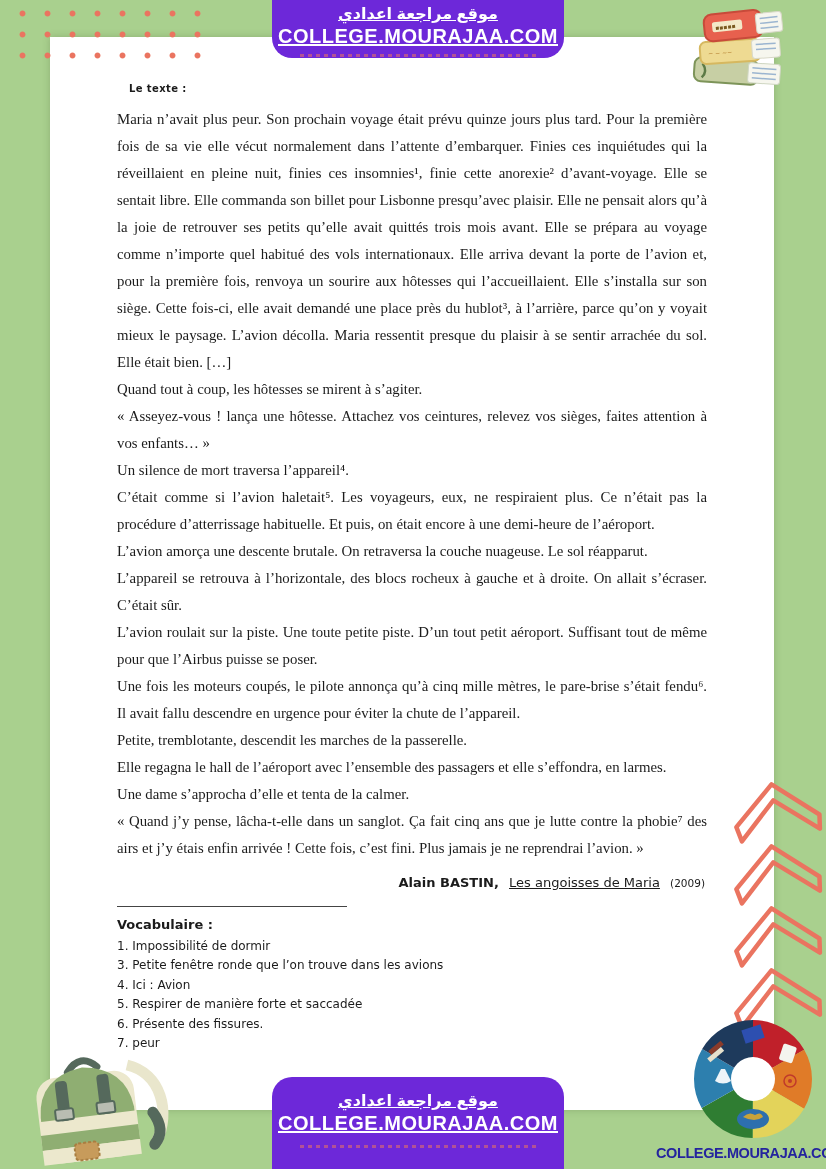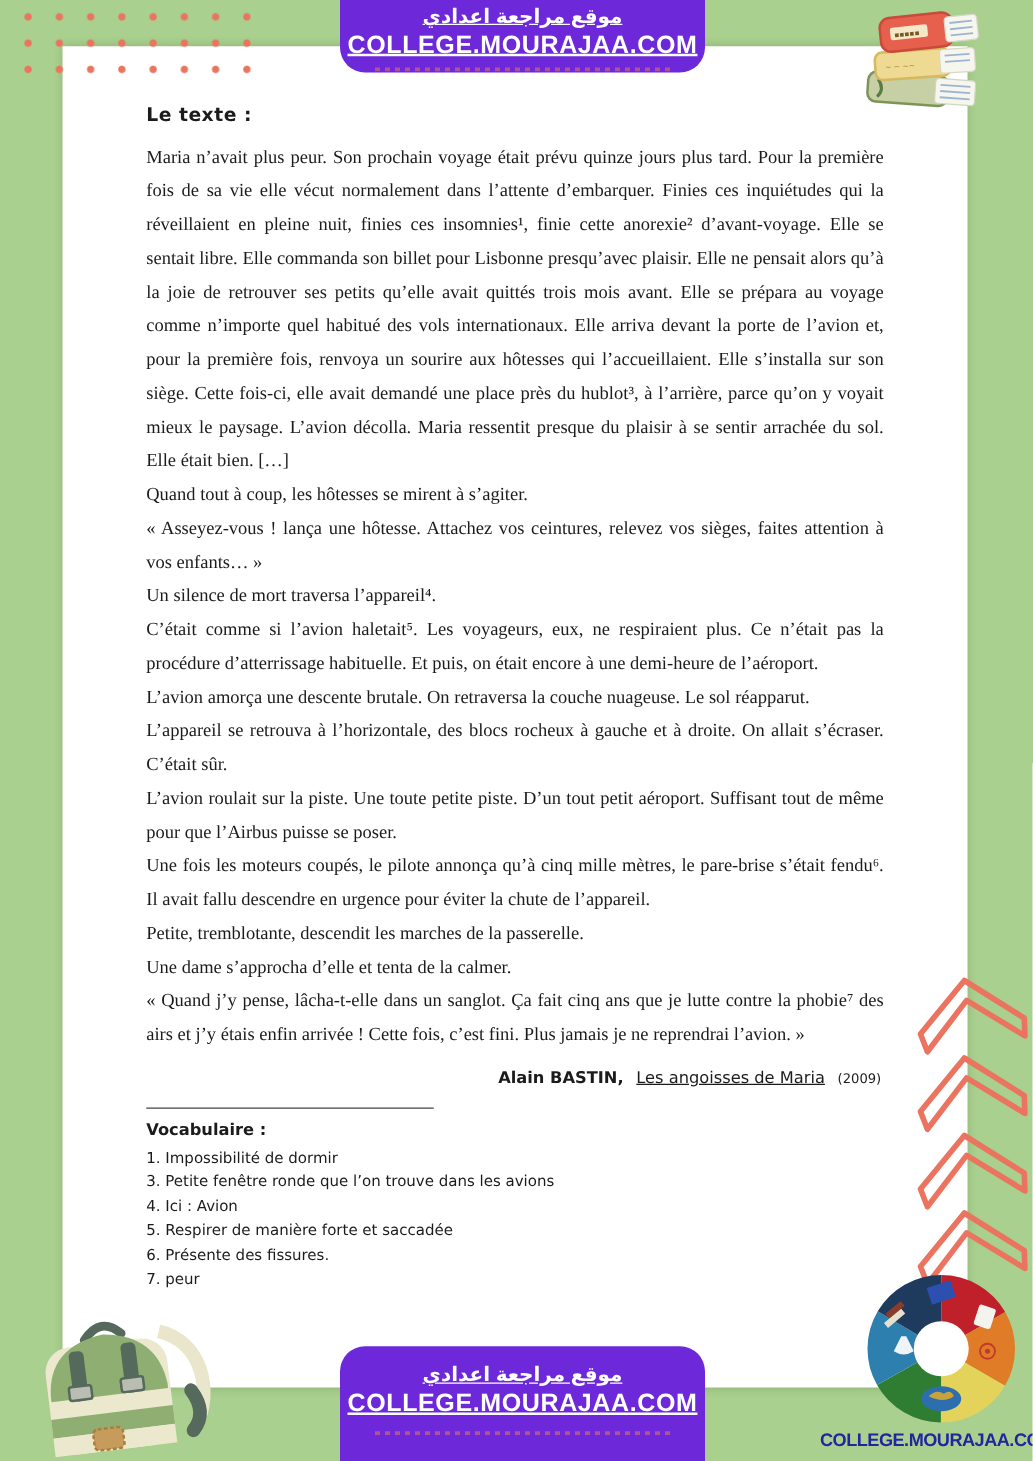--- a/index.html
+++ b/index.html
@@ -46,21 +46,21 @@
     background-image:radial-gradient(circle,#ea7460 2.5px,rgba(0,0,0,0) 3.4px);
     background-size:25px 21px;background-position:4px 3px;
   }
   
   .content{
     position:absolute;left:50px;top:37px;width:724px;z-index:2;
     padding:46px 67px 0;box-sizing:border-box;color:#1b1b1b;
   }
   .doc-heading{
     font-family:"DejaVu Sans","Liberation Sans",sans-serif;
-    font-weight:bold;font-size:15px;letter-spacing:.4px;margin:0 0 12px 0;
+    font-weight:bold;font-size:10px;letter-spacing:.4px;margin:0 0 12px 12px;
   }
   .content p{
     margin:0;font-size:14.8px;line-height:27px;text-align:justify;
   }
   .attribution{
     margin-top:13px;text-align:right;
     font-family:"DejaVu Sans","Liberation Sans",sans-serif;
     font-size:13px;padding-right:2px;
   }
   .attribution .author{font-weight:bold;}
@@ -154,20 +154,21 @@
     <p>Maria n’avait plus peur. Son prochain voyage était prévu quinze jours plus tard. Pour la première fois de sa vie elle vécut normalement dans l’attente d’embarquer. Finies ces inquiétudes qui la réveillaient en pleine nuit, finies ces insomnies¹, finie cette anorexie² d’avant-voyage. Elle se sentait libre. Elle commanda son billet pour Lisbonne presqu’avec plaisir. Elle ne pensait alors qu’à la joie de retrouver ses petits qu’elle avait quittés trois mois avant. Elle se prépara au voyage comme n’importe quel habitué des vols internationaux.  Elle arriva devant la porte de l’avion et, pour la première fois, renvoya un sourire aux hôtesses qui l’accueillaient. Elle s’installa sur son siège. Cette fois-ci, elle avait demandé une place près du hublot³, à l’arrière, parce qu’on y voyait mieux le paysage. L’avion décolla. Maria ressentit presque du plaisir à se sentir arrachée du sol. Elle était bien. […]</p>
     <p>Quand tout à coup, les hôtesses se mirent à s’agiter.</p>
     <p>« Asseyez-vous ! lança une hôtesse. Attachez vos ceintures, relevez vos sièges, faites attention à vos enfants… »</p>
     <p>Un silence de mort traversa l’appareil⁴.</p>
     <p>C’était comme si l’avion haletait⁵. Les voyageurs, eux, ne respiraient plus. Ce n’était pas la procédure d’atterrissage habituelle. Et puis, on était encore à une demi-heure de l’aéroport.</p>
     <p>L’avion amorça une descente brutale. On retraversa la couche nuageuse. Le sol réapparut.</p>
     <p>L’appareil se retrouva à l’horizontale, des blocs rocheux à gauche et à droite. On allait s’écraser. C’était sûr.</p>
     <p>L’avion roulait sur la piste. Une toute petite piste. D’un tout petit aéroport. Suffisant tout de même pour que l’Airbus puisse se poser.</p>
     <p>Une fois les moteurs coupés, le pilote annonça qu’à cinq mille mètres, le pare-brise s’était fendu⁶. Il avait fallu descendre en urgence pour éviter la chute de l’appareil.</p>
     <p>Petite, tremblotante, descendit les marches de la passerelle.</p>
+    <p>Elle regagna le hall de l’aéroport avec l’ensemble des passagers et elle s’effondra, en larmes.</p>
     <p>Une dame s’approcha d’elle et tenta de la calmer.</p>
     <p>« Quand j’y pense, lâcha-t-elle dans un sanglot. Ça fait cinq ans que je lutte contre la phobie⁷ des airs et j’y étais enfin arrivée ! Cette fois, c’est fini. Plus jamais je ne reprendrai l’avion. »</p>
 
     <div class="attribution">
       <span class="author">Alain BASTIN,</span>
       <span class="title">Les angoisses de Maria</span>
       <span class="year">(2009)</span>
     </div>
 
     <div class="separator"></div>

